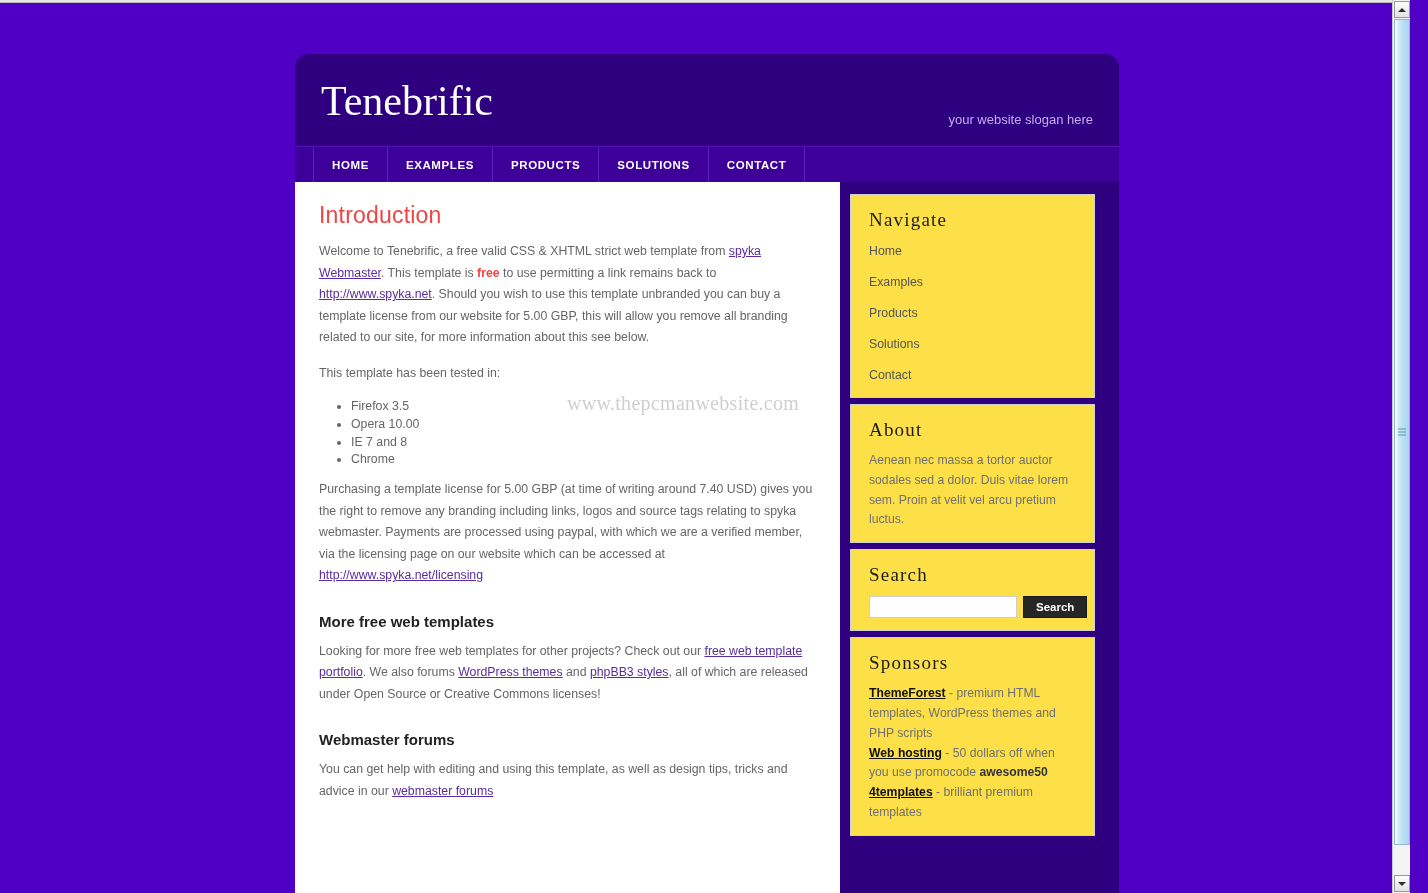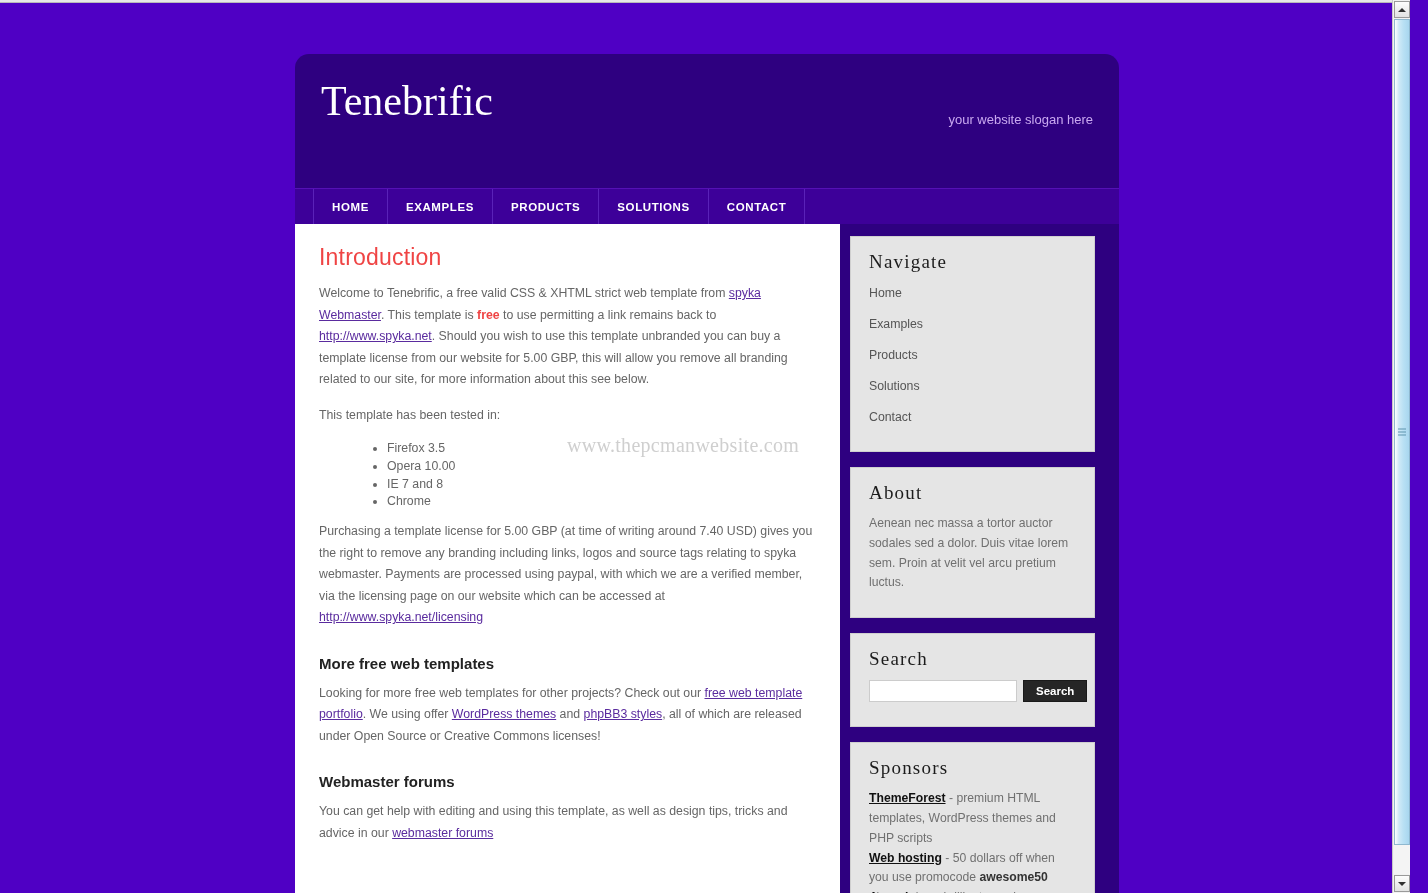--- a/index.html
+++ b/index.html
@@ -70,21 +70,21 @@
     left: 295px; top: 54px;
     width: 824px;
     min-height: 840px;
     background: #2e0080;
     border-radius: 14px 14px 0 0;
   }
 
   
   #header {
     position: relative;
-    height: 134px;
+    height: 92px;
     padding: 0 26px;
   }
   #logo {
     position: absolute;
     left: 26px; top: 26px;
     font-family: "Liberation Serif", serif;
     font-size: 42px;
     color: #ffffff;
     letter-spacing: 0px;
     line-height: 1;
@@ -161,44 +161,43 @@
   }
   #content ul {
     margin: 4px 0 10px 0;
     padding-left: 32px;
   }
   #content li {
     font-size: 12.3px;
     line-height: 17.8px;
     color: #666666;
     list-style: disc;
-    margin-left: 36px;
   }
   #content a {
     color: #5a2b9e;
     text-decoration: underline;
   }
   #content b, #content strong { color: #ef4444; font-weight: bold; }
 
   #watermark {
     position: absolute;
     left: 272px; top: 210px;
     font-family: "Liberation Serif", serif;
     font-size: 20px;
     color: #cfcfcf;
     white-space: nowrap;
     letter-spacing: 0.3px;
   }
 
   
   .box {
-    background: #e5e5e5;
+    background: #fde047;
     border: 1px solid #cfcfcf;
-    padding: 14px 18px 24px 18px;
-    margin-bottom: 15px;
+    padding: 14px 18px 12px 18px;
+    margin-bottom: 6px;
   }
   .box h3 {
     margin: 0 0 10px 0;
     font-family: "Liberation Serif", serif;
     font-size: 19px;
     font-weight: normal;
     color: #1c1c1c;
     letter-spacing: 1.2px;
   }
   .nav-list { list-style: none; margin: 0; padding: 0; }
@@ -287,21 +286,21 @@
         <ul>
           <li>Firefox 3.5</li>
           <li>Opera 10.00</li>
           <li>IE 7 and 8</li>
           <li>Chrome</li>
         </ul>
 
         <p><span>Purchasing a template license for 5.00 GBP (at time of writing around 7.40 USD) gives you the right to remove any branding including links, logos and source tags relating to spyka webmaster. Payments are processed using paypal, with which we are a verified member, via the licensing page on our website which can be accessed at </span><a>http://www.spyka.net/licensing</a></p>
 
         <h2>More free web templates</h2>
-        <p><span>Looking for more free web templates for other projects? Check out our </span><a>free web template portfolio</a><span>. We using offer </span><a>WordPress themes</a><span> and </span><a>phpBB3 styles</a><span>, all of which are released under Open Source or Creative Commons licenses!</span></p>
+        <p><span>Looking for more free web templates for other projects? Check out our </span><a>free web template portfolio</a><span>. We also forums </span><a>WordPress themes</a><span> and </span><a>phpBB3 styles</a><span>, all of which are released under Open Source or Creative Commons licenses!</span></p>
 
         <h2>Webmaster forums</h2>
         <p><span>You can get help with editing and using this template, as well as design tips, tricks and advice in our </span><a>webmaster forums</a></p>
 
         <div id="watermark">www.thepcmanwebsite.com</div>
       </div>
 
       <div id="sidebar">
 
         <div class="box">

